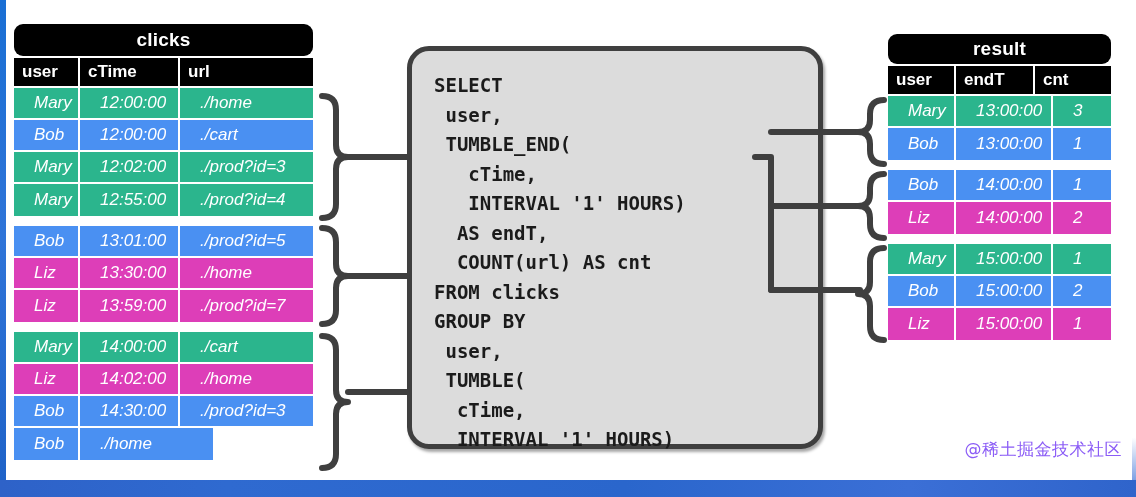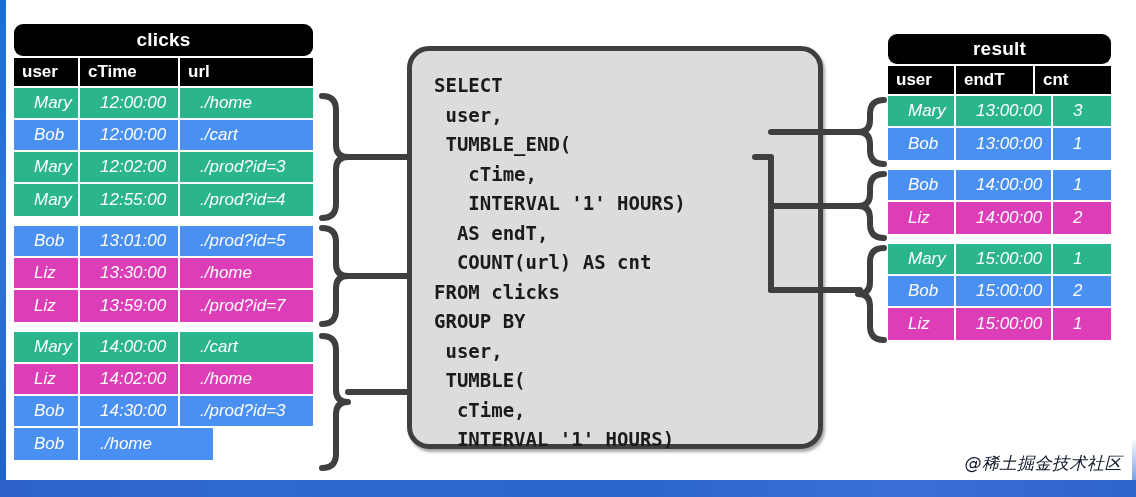--- a/index.html
+++ b/index.html
@@ -132,27 +132,26 @@
   #connectors {
     position: absolute;
     left: 0; top: 0;
     width: 1136px; height: 497px;
     pointer-events: none;
   }
 
   
   #watermark {
     position: absolute;
-    right: 14px; bottom: 22px;
+    right: 14px; bottom: 36px;
     font-family: "DejaVu Sans", sans-serif;
     font-size: 17px;
-    color: #0f172a;
+    color: #8b5cf6;
     letter-spacing: .5px;
     white-space: nowrap;
-    font-style: italic;
   }
 </style>
 </head>
 <body>
 
 <div id="page-left-strip"></div>
 <div id="page-right-strip"></div>
 
 <div class="tbl" id="clicks-table">
   <div class="tbl-title">clicks</div>

